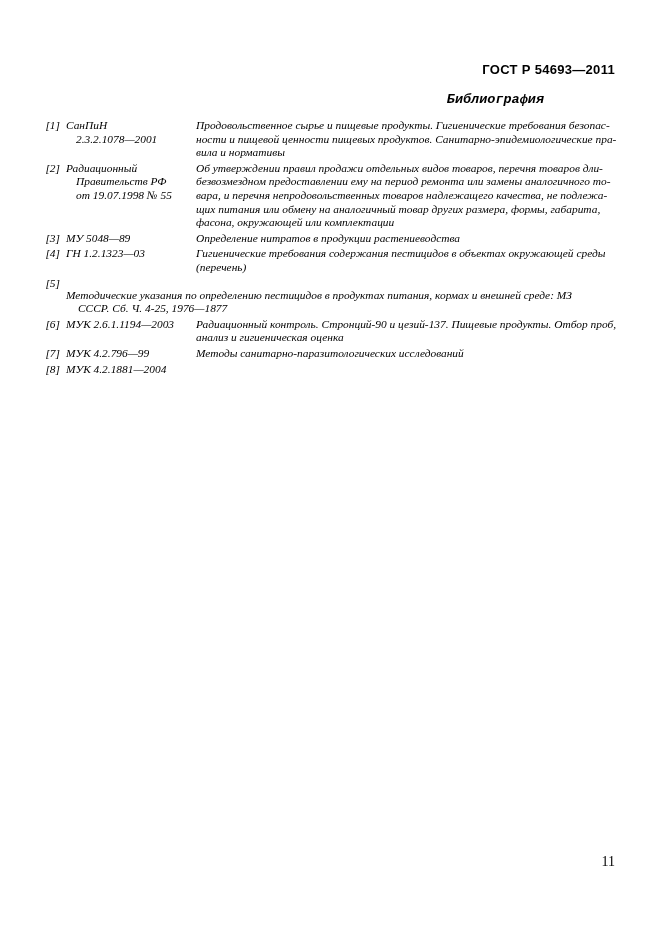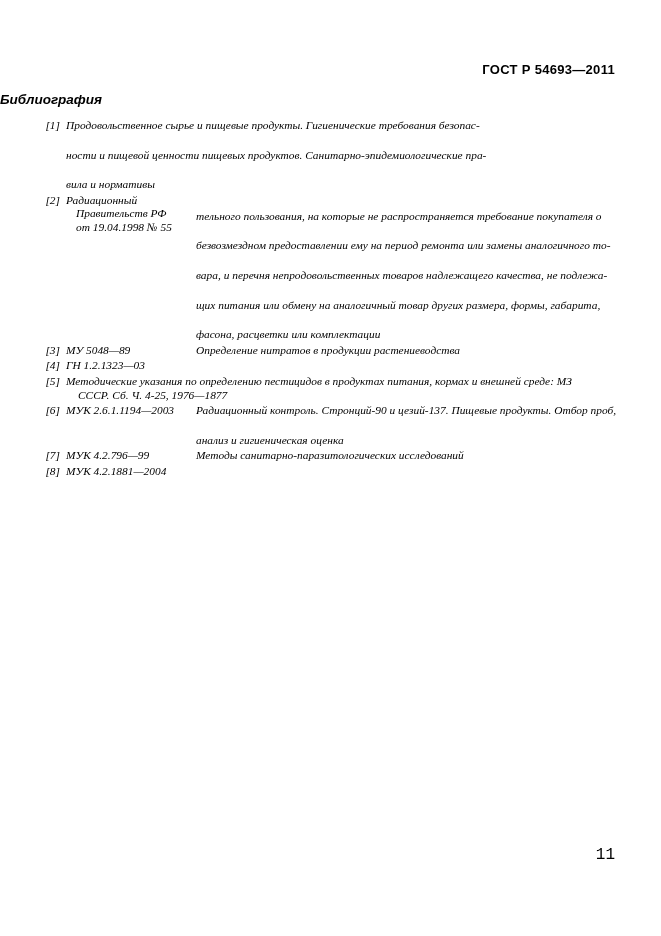--- a/index.html
+++ b/index.html
@@ -30,22 +30,22 @@
     font-size: 13px;
     font-weight: bold;
     letter-spacing: 0.3px;
     white-space: nowrap;
   }
   .doc-title {
     position: absolute;
     top: 92px;
     left: 0;
     width: 544px;
-    text-align: left;
-    font-family: Liberation Sans, sans-serif;
+    text-align: right;
+    font-family: Liberation Mono, monospace;
     font-style: italic;
     font-weight: bold;
     font-size: 13.5px;
   }
   .biblio {
     position: absolute;
     top: 119px;
     left: 40px;
     width: 580px;
   }
@@ -80,92 +80,100 @@
   .ref .indent1 {
     padding-left: 10px;
   }
   .desc {
     flex: 1;
     text-align: justify;
     text-justify: inter-word;
   }
   .desc .cont {
     display: block;
-    margin-top: 16px;
   }
   .wide .wide-inner {
     display: flex;
     align-items: flex-start;
   }
   .wide .wide-text {
     flex: 1;
     text-align: justify;
+    margin-top: 12px;
   }
   .wide .wide-text .cont {
     display: block;
     padding-left: 12px;
   }
   .page-number {
     position: absolute;
-    bottom: 72px;
+    bottom: 66px;
     right: 46px;
-    font-family: Liberation Mono, monospace;
-    font-size: 16px;
+    font-family: Liberation Serif, serif;
+    font-size: 14px;
   }
 </style>
 </head>
 <body>
 
 <div class="page">
 
   <div class="std-header">ГОСТ Р 54693—2011</div>
 
   <div class="doc-title">Библиография</div>
 
   <div class="biblio">
 
     <div class="entry">
       <div class="num">[1]</div>
+      <div class="ref">
+        <span class="ref-line">СанПиН</span>
+        <span class="ref-line indent1">2.3.2.1078—2001</span>
+      </div>
       <div class="desc">
         <span>Продовольственное сырье и пищевые продукты. Гигиенические требования безопас-</span>
         <span class="cont">ности и пищевой ценности пищевых продуктов. Санитарно-эпидемиологические пра-</span>
         <span class="cont">вила и нормативы</span>
       </div>
     </div>
 
     <div class="entry">
       <div class="num">[2]</div>
       <div class="ref">
         <span class="ref-line">Радиационный</span>
         <span class="ref-line indent1">Правительств РФ</span>
-        <span class="ref-line indent1">от 19.04.1998 № 55</span>
-      </div>
-      <div class="desc">
-        <span class="cont">тельного пользования, на которые не распространяется требование покупателя о</span>
+        <span class="ref-line indent1">от 19.07.1998 № 55</span>
+      </div>
+      <div class="desc">
+        <span>Об утверждении правил продажи отдельных видов товаров, перечня товаров дли-</span>
         <span class="cont">безвозмездном предоставлении ему на период ремонта или замены аналогичного то-</span>
         <span class="cont">вара, и перечня непродовольственных товаров надлежащего качества, не подлежа-</span>
         <span class="cont">щих питания или обмену на аналогичный товар других размера, формы, габарита,</span>
-        <span class="cont">фасона, расцветки или комплектации</span>
+        <span class="cont">фасона, окружающей или комплектации</span>
       </div>
     </div>
 
     <div class="entry">
       <div class="num">[3]</div>
       <div class="ref">
         <span class="ref-line">МУ 5048—89</span>
       </div>
       <div class="desc">
         <span>Определение нитратов в продукции растениеводства</span>
       </div>
     </div>
 
     <div class="entry">
       <div class="num">[4]</div>
       <div class="ref">
         <span class="ref-line">ГН 1.2.1323—03</span>
+      </div>
+      <div class="desc">
+        <span>Гигиенические требования содержания пестицидов в объектах окружающей среды</span>
+        <span class="cont">(перечень)</span>
       </div>
     </div>
 
     <div class="entry wide">
       <div class="wide-inner">
         <div class="num">[5]</div>
         <div class="wide-text">
           <span>Методические указания по определению пестицидов в продуктах питания, кормах и внешней среде: МЗ</span>
           <span class="cont">СССР. Сб. Ч. 4-25, 1976—1877</span>
         </div>

